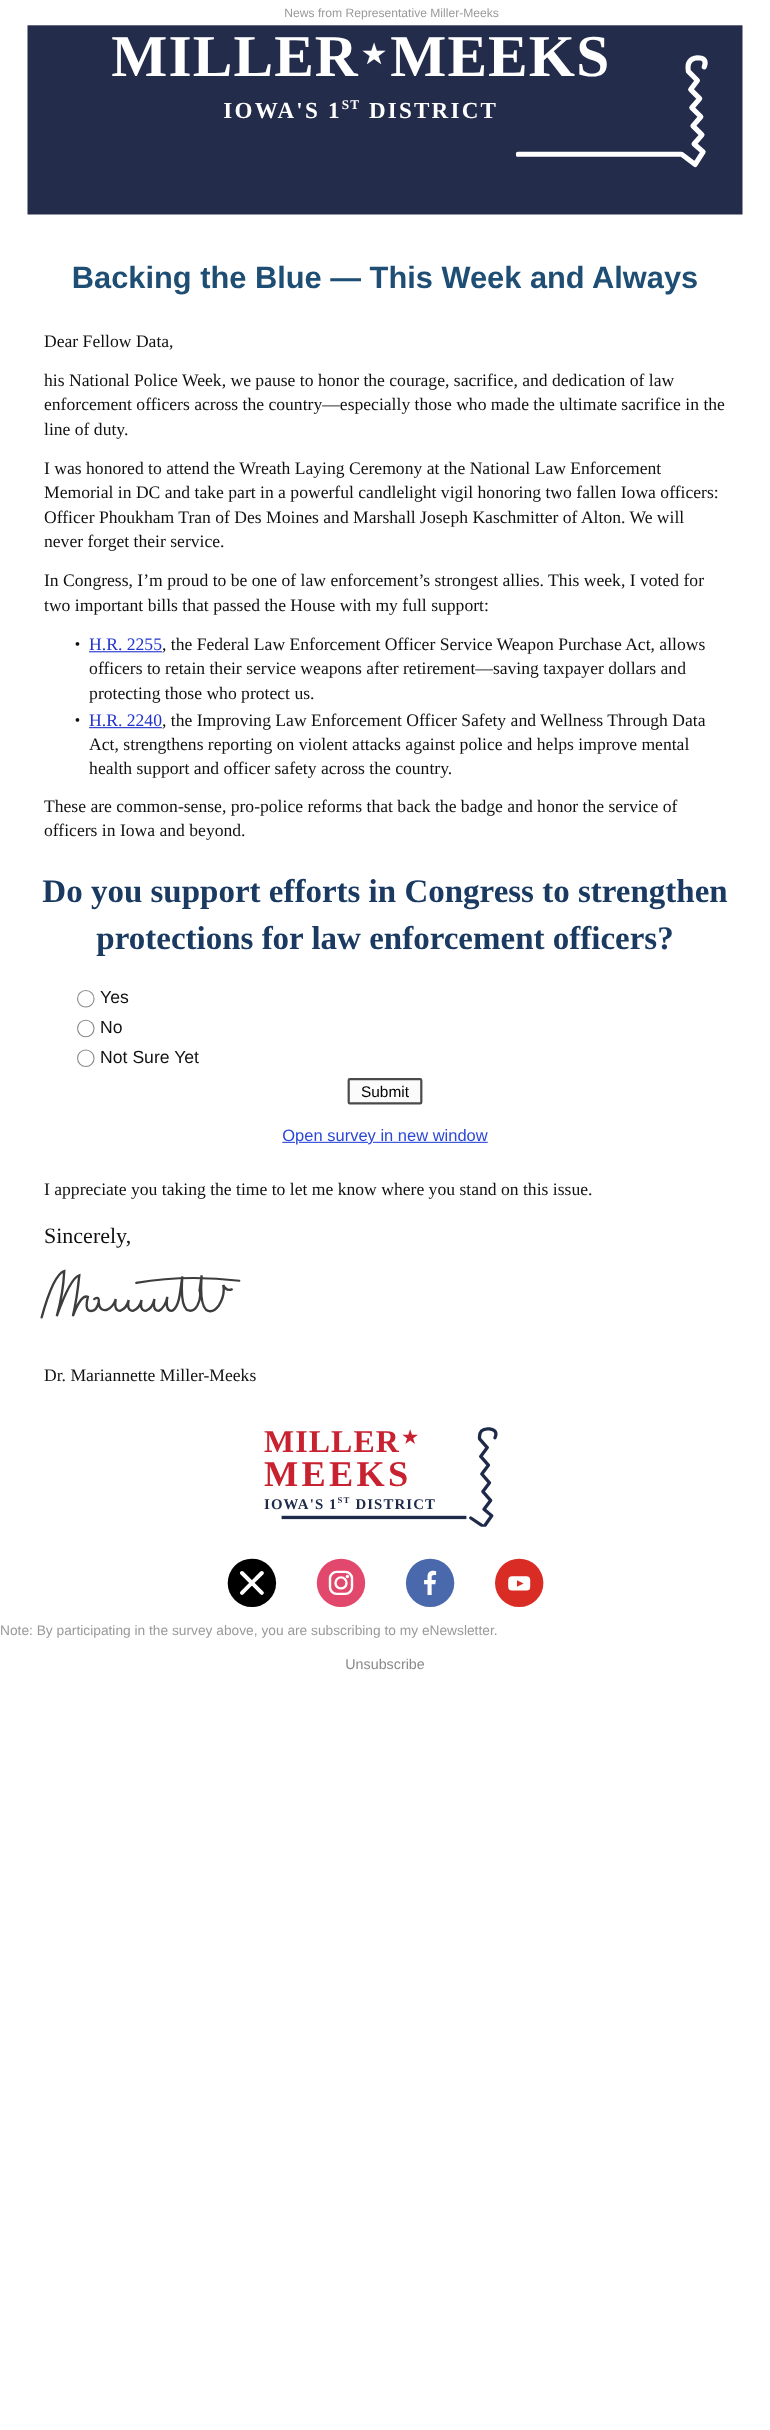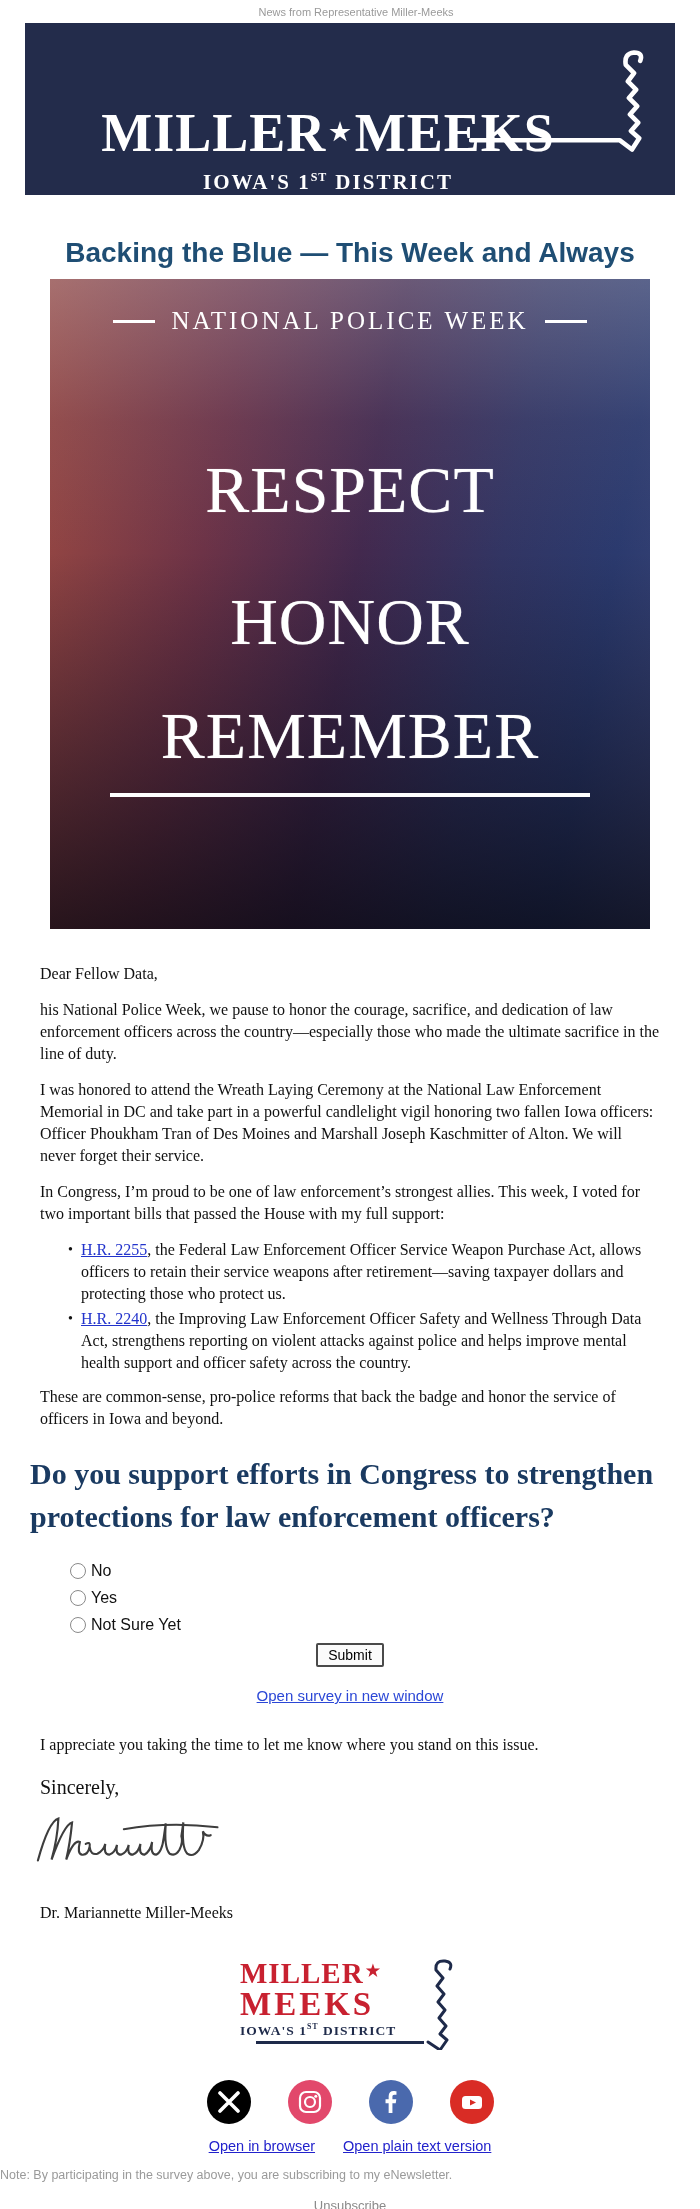--- a/index.html
+++ b/index.html
@@ -5,21 +5,21 @@
   html,body{margin:0;padding:0;background:#ffffff;}
   .page{width:700px;min-height:2209px;margin:0 auto;background:#fff;
         font-family:"Liberation Serif",serif;color:#111;overflow:hidden;}
 
   
   .preheader{padding-top:5px;text-align:center;font-family:"Liberation Sans",sans-serif;
              font-size:11px;color:#9a9a9a;line-height:14px;padding-left:12px;}
 
   
   .banner{margin:4px 25px 0;height:172px;background:#232c4b;position:relative;
-          display:flex;align-items:flex-end;justify-content:center;}
+          display:flex;align-items:flex-start;justify-content:center;}
   .banner-content{position:relative;transform:translateX(-22px);text-align:center;color:#fff;}
   .logo-line{font-family:"Liberation Serif",serif;font-weight:bold;font-size:54px;
              letter-spacing:1px;line-height:56px;white-space:nowrap;}
   .logo-star{display:inline-block;font-size:24px;vertical-align:middle;position:relative;
              top:-7px;margin:0 3px;}
   .district-line{margin-top:3px;font-family:"Liberation Serif",serif;font-weight:bold;
                  font-size:21px;letter-spacing:2px;white-space:nowrap;}
   .district-line sup{font-size:12px;letter-spacing:1px;}
   .district-gap{display:inline-block;width:8px;}
   .iowa-header{position:absolute;right:10px;top:26px;}
@@ -46,21 +46,21 @@
 
   
   .letter{margin:34px 40px 0;font-size:16px;line-height:22px;}
   .letter p{margin:0 0 14px 0;}
   .letter ul{margin:0 0 12px 0;padding:0 0 0 28px;list-style:none;}
   .letter li{position:relative;padding-left:13px;margin-bottom:3px;}
   .letter li::before{content:"\2022";position:absolute;left:0;top:0;font-size:14px;}
   a.textlink{color:#2233cc;text-decoration:underline;cursor:pointer;}
 
   
-  .survey-q{margin:22px 30px 0;font-family:"Liberation Serif",serif;
+  .survey-q{margin:22px 30px 0;text-align:center;font-family:"Liberation Serif",serif;
             font-weight:bold;font-size:30px;line-height:43px;color:#1a3a61;}
   .radios{margin:24px 0 0 70px;font-family:"Liberation Sans",sans-serif;font-size:16px;}
   .radio-row{display:flex;align-items:center;margin-bottom:9px;cursor:pointer;}
   .radio-circle{width:14px;height:14px;border:1px solid #8a8a8a;border-radius:50%;
                 background:#fff;margin-right:5px;flex:none;}
   .submit-row{text-align:center;margin-top:6px;}
   .submit-btn{font-family:"Liberation Sans",sans-serif;font-size:14px;color:#000;
               background:#fbfbfb;border:2px solid #4a4a4a;border-radius:2px;
               padding:2px 10px;cursor:pointer;}
   .survey-link-row{text-align:center;margin-top:20px;font-family:"Liberation Sans",sans-serif;
@@ -111,54 +111,43 @@
       <div class="logo-line"><span>MILLER</span><span class="logo-star">★</span><span>MEEKS</span></div>
       <div class="district-line"><span>IOWA'S 1</span><sup>ST</sup><span class="district-gap"></span><span>DISTRICT</span></div>
     </div>
     <svg class="iowa-header" width="196" height="104" viewBox="0 0 190 100">
       <path d="M2,88 L146,88 L158,97 L165,86 L157,79 L164,71 L156,63 L163,55 L155,47 L162,39 L154,31 L160,23 L152,15 Q150,4 160,3 Q169,3 166,11" fill="none" stroke="#ffffff" stroke-width="4.5" stroke-linejoin="round" stroke-linecap="round"></path>
     </svg>
   </div>
 
   <div class="headline">Backing the Blue — This Week and Always</div>
 
-  <div class="hero">
-    <div class="hero-kicker">
-      <span class="kicker-dash"></span>
-      <span>NATIONAL POLICE WEEK</span>
-      <span class="kicker-dash"></span>
-    </div>
-    <div class="hero-word hw1">RESPECT</div>
-    <div class="hero-word hw2">HONOR</div>
-    <div class="hero-word hw3">REMEMBER</div>
-    <div class="hero-underline"></div>
-  </div>
 
   <div class="letter">
     <p>Dear Fellow Data,</p>
     <p>his National Police Week, we pause to honor the courage, sacrifice, and dedication of law enforcement officers across the country—especially those who made the ultimate sacrifice in the line of duty.</p>
     <p>I was honored to attend the Wreath Laying Ceremony at the National Law Enforcement Memorial in DC and take part in a powerful candlelight vigil honoring two fallen Iowa officers: Officer Phoukham Tran of Des Moines and Marshall Joseph Kaschmitter of Alton. We will never forget their service.</p>
     <p>In Congress, I’m proud to be one of law enforcement’s strongest allies. This week, I voted for two important bills that passed the House with my full support:</p>
     <ul>
       <li><a class="textlink">H.R. 2255</a><span>, the Federal Law Enforcement Officer Service Weapon Purchase Act, allows officers to retain their service weapons after retirement—saving taxpayer dollars and protecting those who protect us.</span></li>
       <li><a class="textlink">H.R. 2240</a><span>, the Improving Law Enforcement Officer Safety and Wellness Through Data Act, strengthens reporting on violent attacks against police and helps improve mental health support and officer safety across the country.</span></li>
     </ul>
     <p>These are common-sense, pro-police reforms that back the badge and honor the service of officers in Iowa and beyond.</p>
   </div>
 
   <div class="survey-q">Do you support efforts in Congress to strengthen protections for law enforcement officers?</div>
 
   <div class="radios">
     <div class="radio-row">
       <span class="radio-circle"></span>
-      <span>No</span>
+      <span>Yes</span>
     </div>
     <div class="radio-row">
       <span class="radio-circle"></span>
-      <span>Yes</span>
+      <span>No</span>
     </div>
     <div class="radio-row">
       <span class="radio-circle"></span>
       <span>Not Sure Yet</span>
     </div>
   </div>
 
   <div class="submit-row">
     <button class="submit-btn">Submit</button>
   </div>
@@ -208,21 +197,17 @@
       </svg>
     </div>
     <div class="circle c-yt">
       <svg width="26" height="26" viewBox="0 0 26 26">
         <rect x="3" y="7" width="20" height="13" rx="3.5" fill="#fff"></rect>
         <path d="M11,10.5 L17,13.5 L11,16.5 Z" fill="#d92c25"></path>
       </svg>
     </div>
   </div>
 
-  <div class="footer-links">
-    <a>Open in browser</a>
-    <a>Open plain text version</a>
-  </div>
 
   <div class="note">Note: By participating in the survey above, you are subscribing to my eNewsletter.</div>
   <div class="unsub">Unsubscribe</div>
 
 </div>
 
 </body></html>

